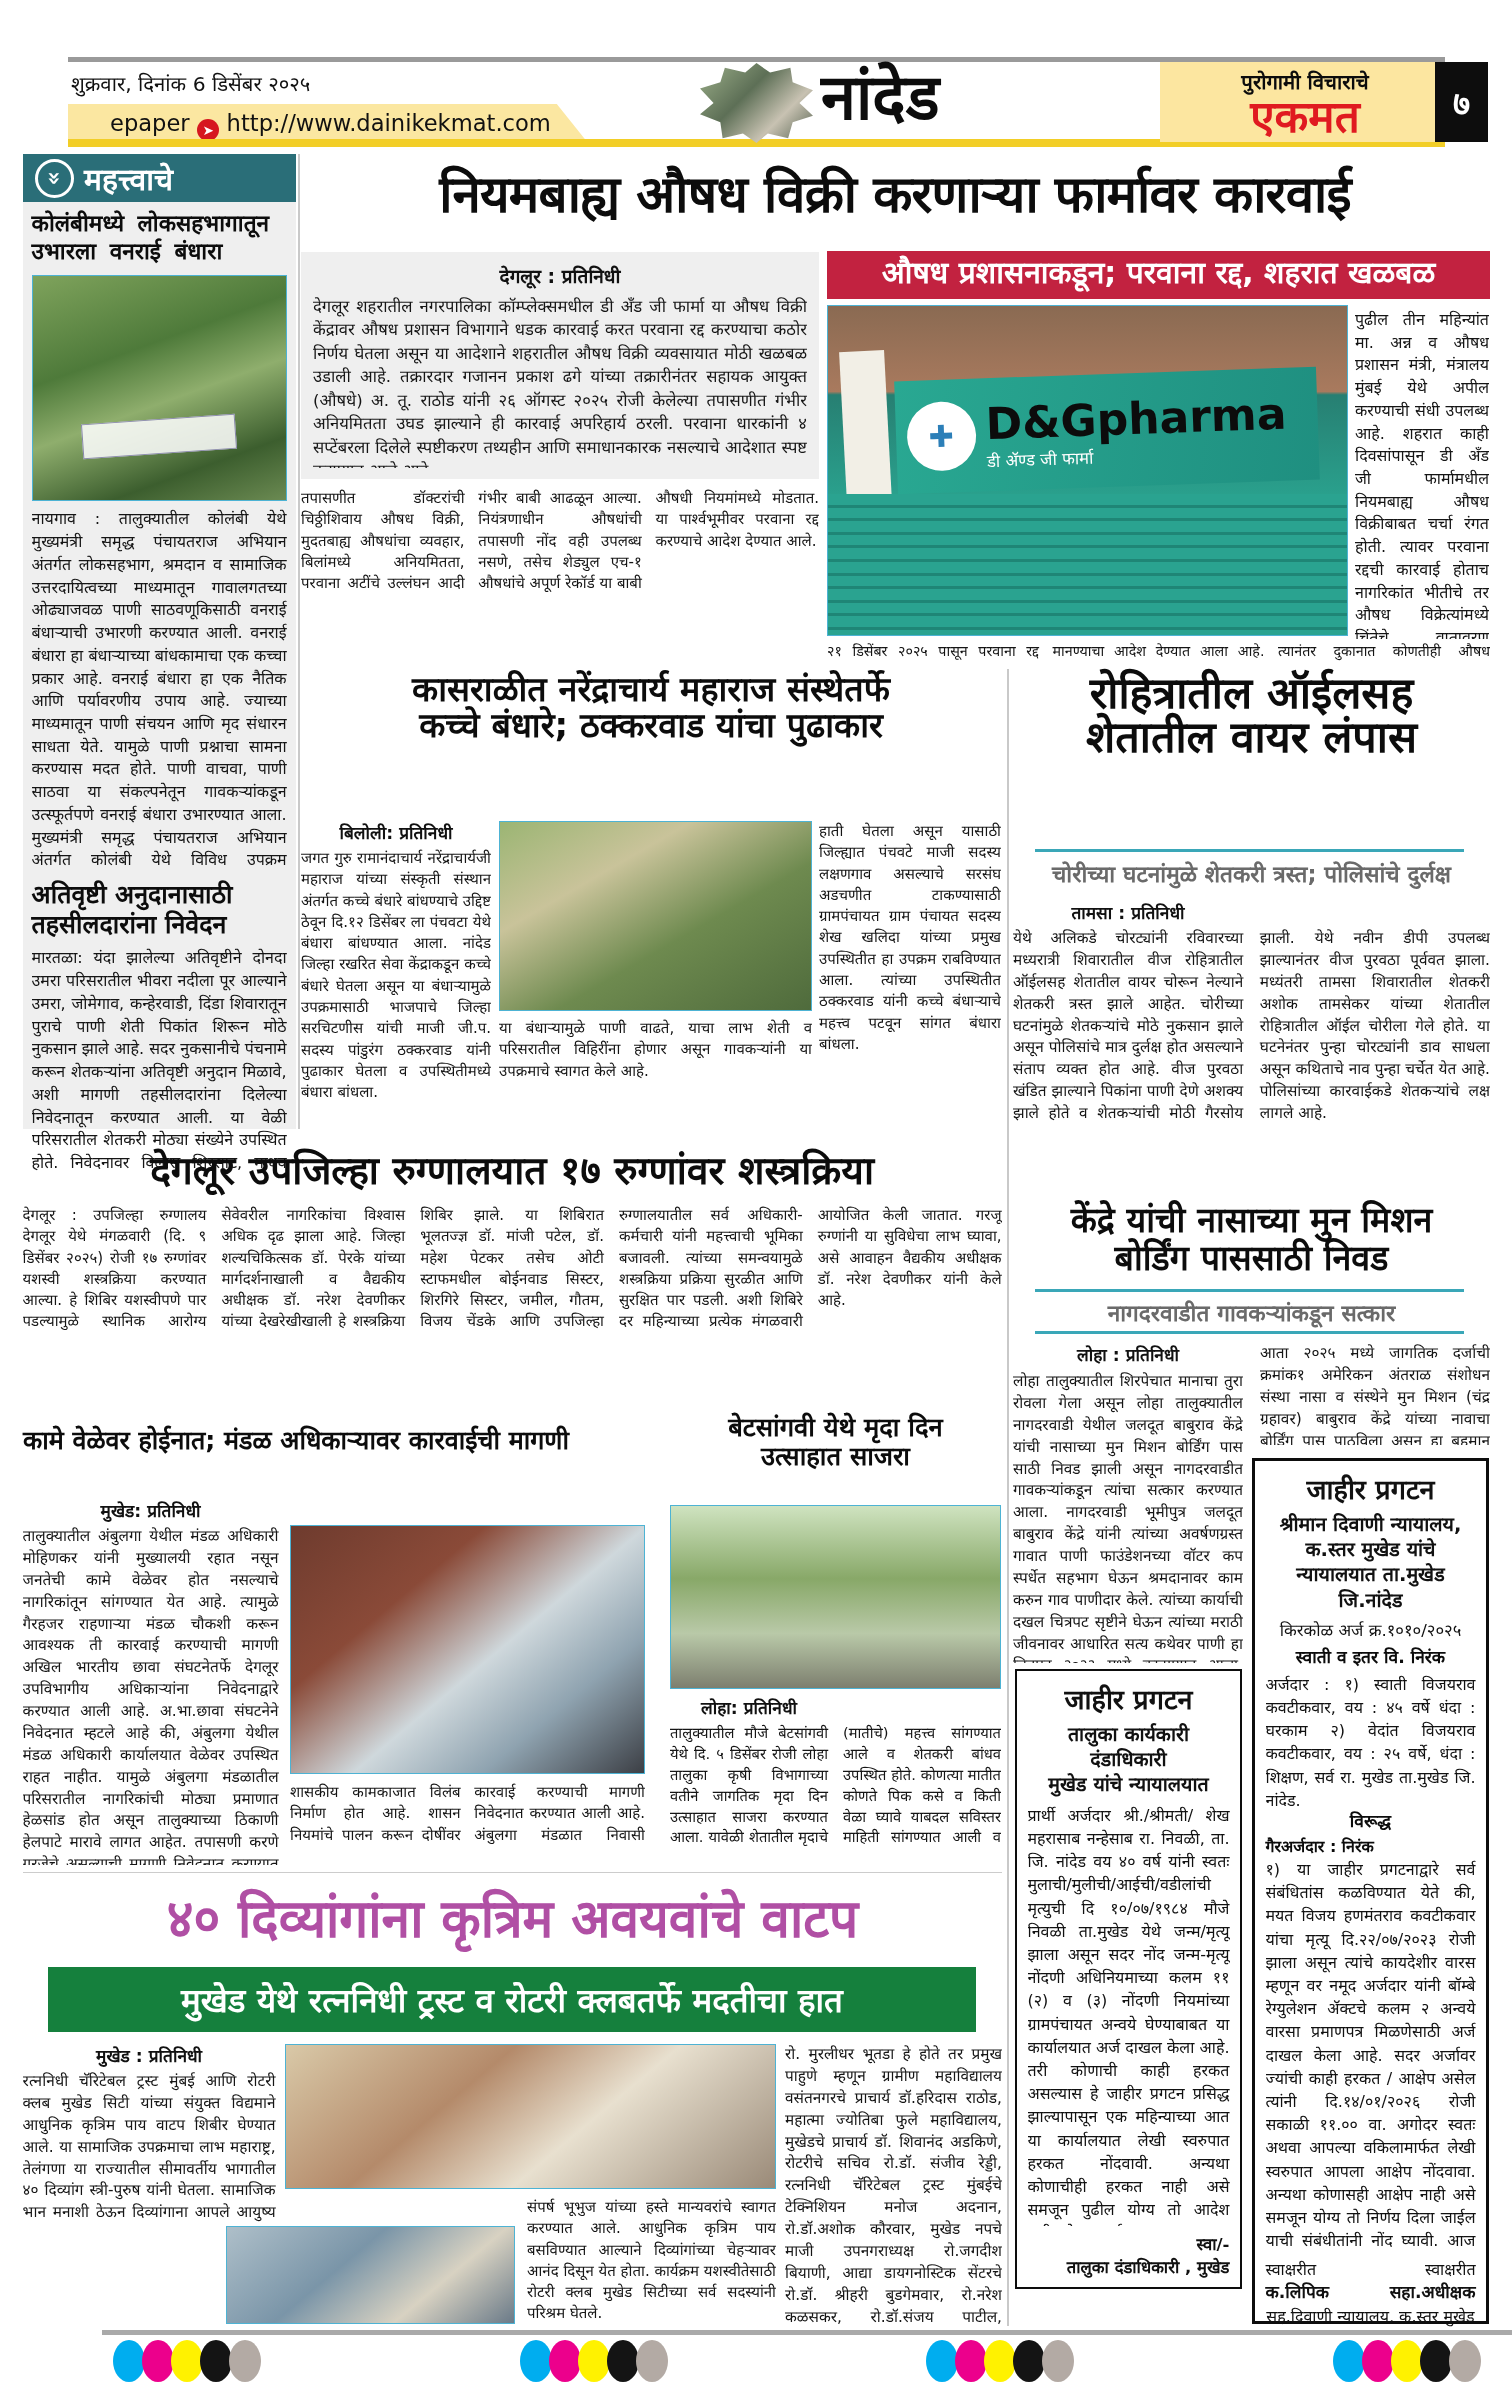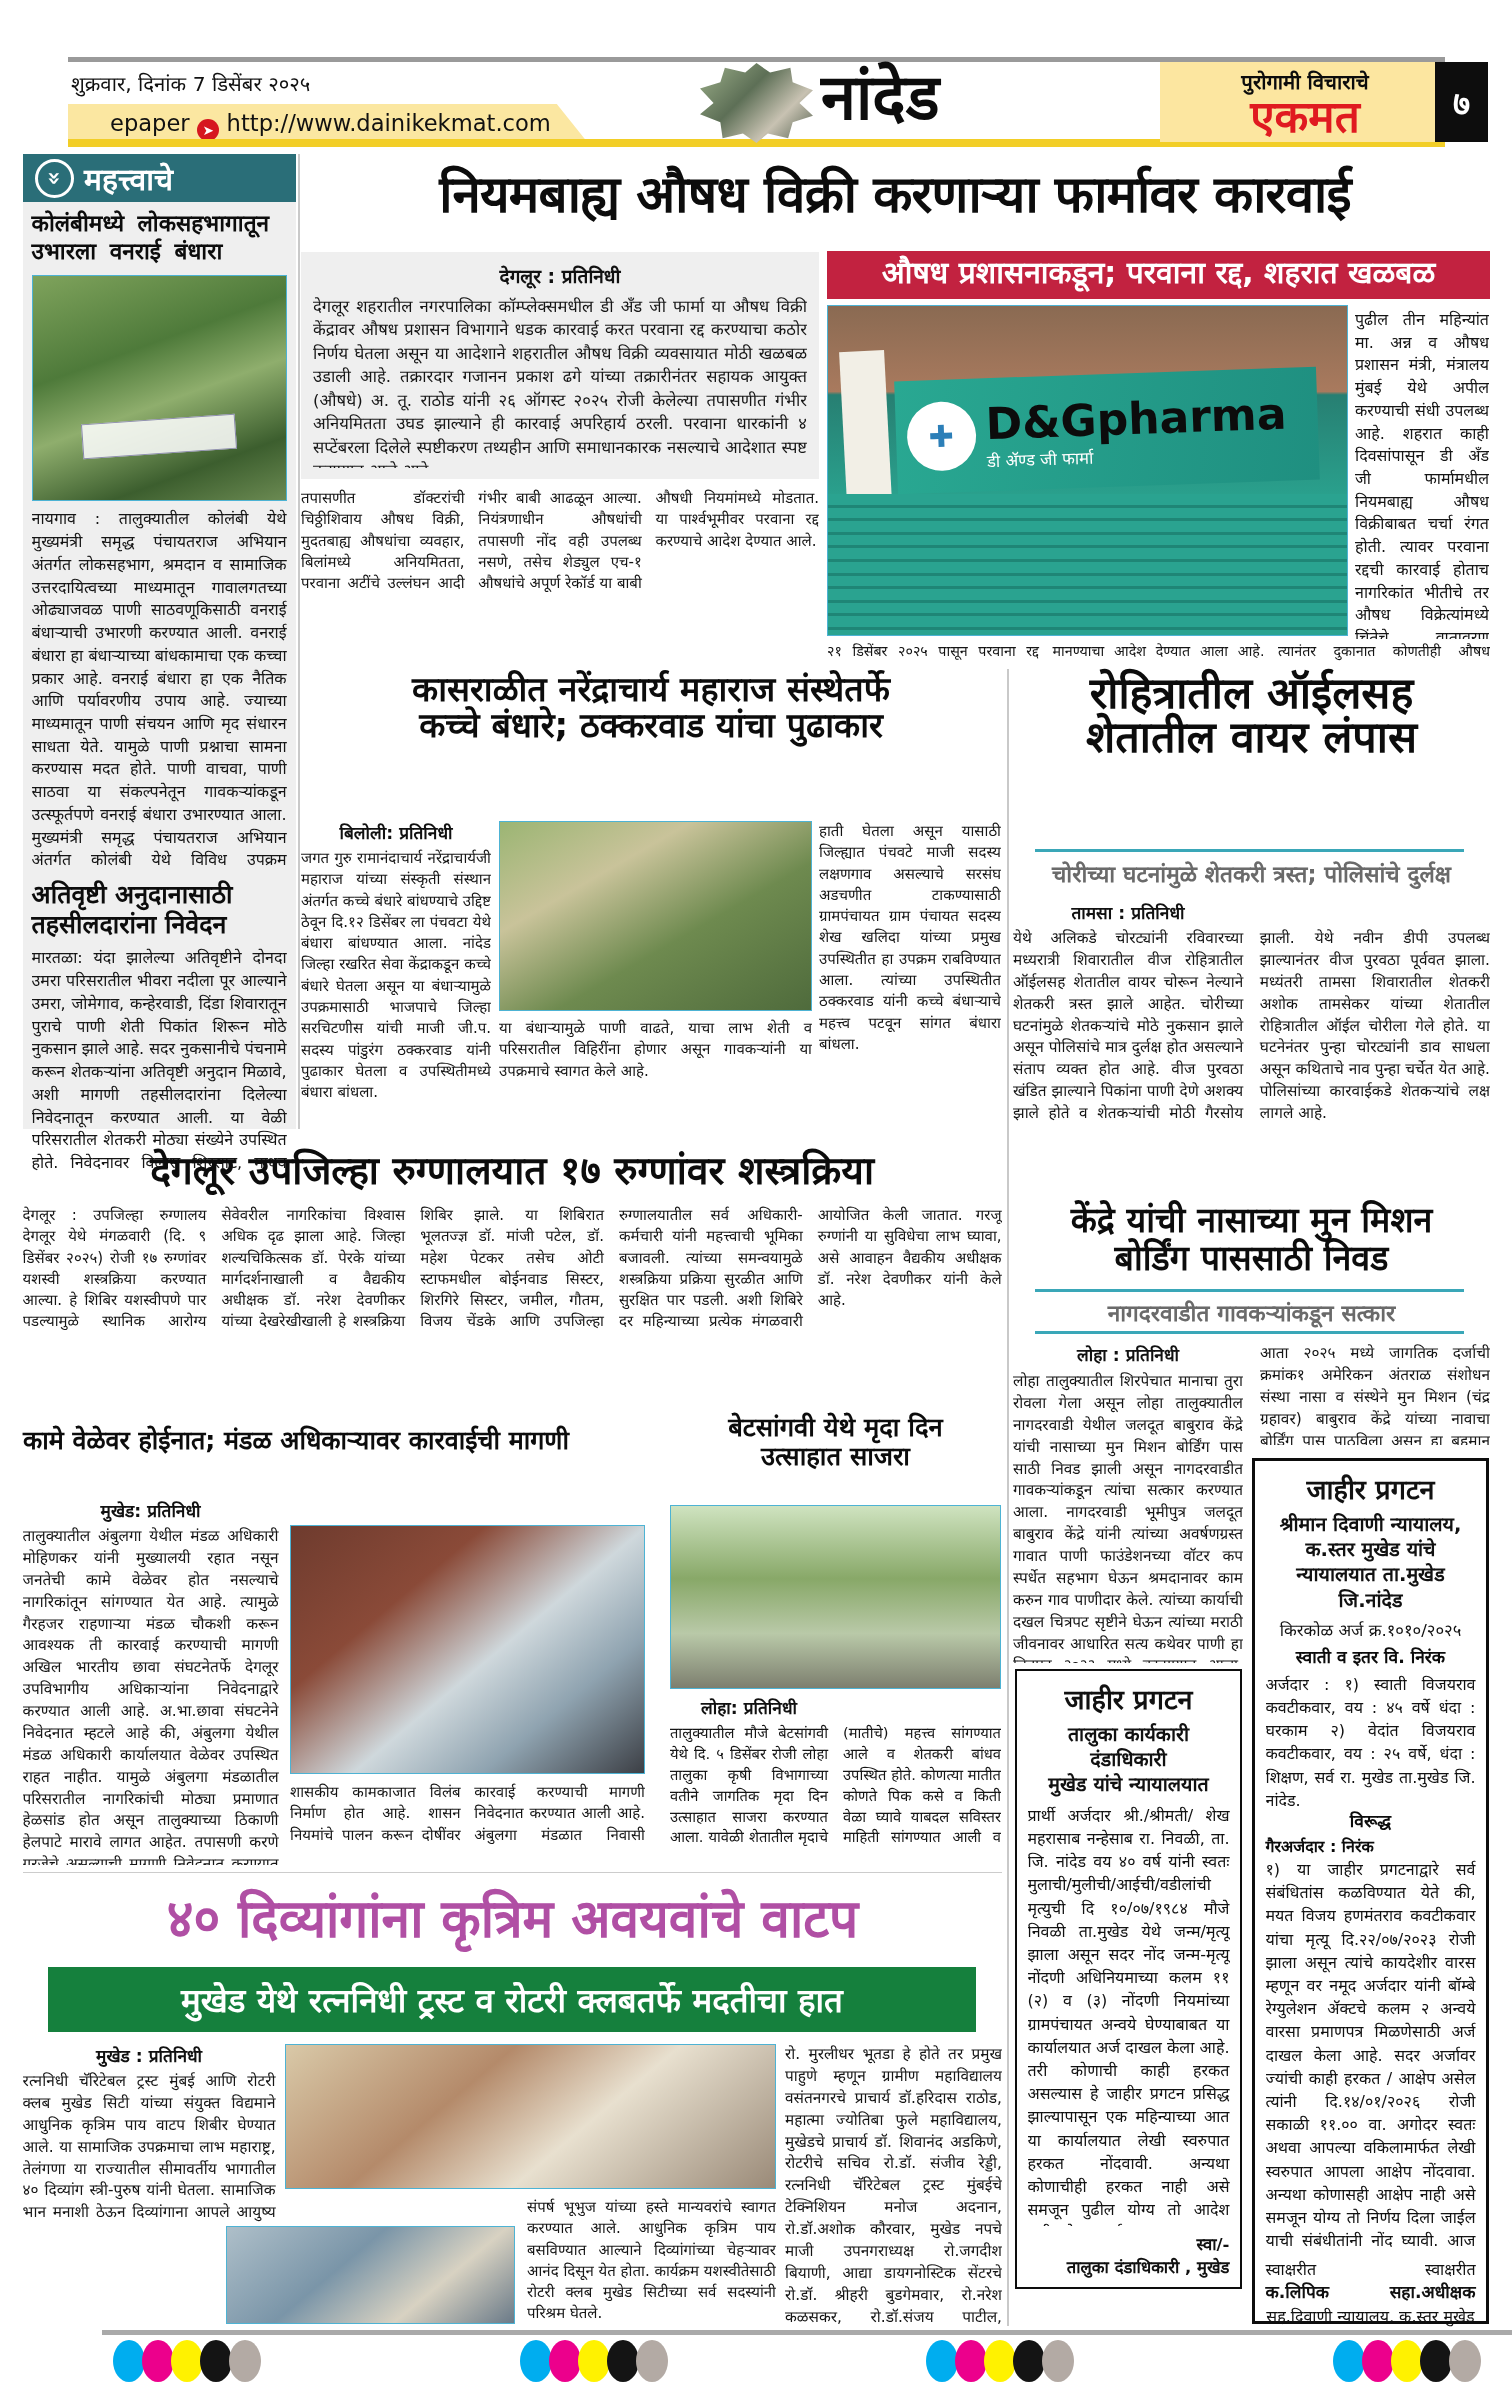--- a/index.html
+++ b/index.html
@@ -57,21 +57,21 @@
   .regdots{position:absolute;top:2340px;display:flex;}
   .regdots i{width:32px;height:42px;border-radius:50%;margin-right:-3px;display:block;}
   .dc{background:#00adef;} .dm{background:#ec008c;} .dy{background:#fff200;} .dk{background:#141414;} .dg{background:#b3aaa4;}
 </style>
 </head>
 <body>
 
 <div id="page">
 
   <div class="abs hrule" style="left:68px;top:57px;width:1377px;height:4.5px;background:#9a9a9a;"></div>
-  <div class="abs" style="left:71px;top:69px;font-size:20.3px;">शुक्रवार, दिनांक 7 डिसेंबर २०२५</div>
+  <div class="abs" style="left:71px;top:69px;font-size:20.3px;">शुक्रवार, दिनांक 6 डिसेंबर २०२५</div>
   <div class="abs" id="ribbon" style="left:68px;top:104px;width:520px;height:39px;">
     <div style="padding:6px 0 0 42px;font-size:22.6px;">
       <span>epaper</span>
       <span id="ep-ic">➤</span>
       <a style="color:#111;text-decoration:none;">http://www.dainikekmat.com</a>
     </div>
   </div>
   <div class="abs" style="left:68px;top:139px;width:1377px;height:7.5px;background:#f2ce27;"></div>
   <div class="abs" id="collage" style="left:700px;top:63px;width:113px;height:80px;"></div>
   <div class="abs hl nowrap" style="left:821px;top:63px;font-size:63px;line-height:1.1;">नांदेड</div>

